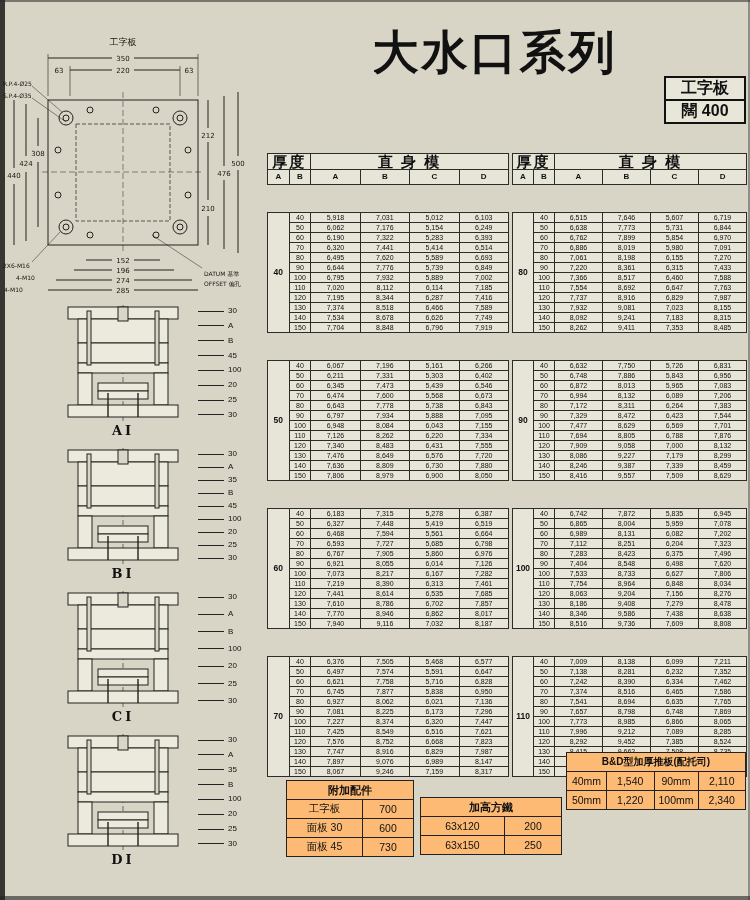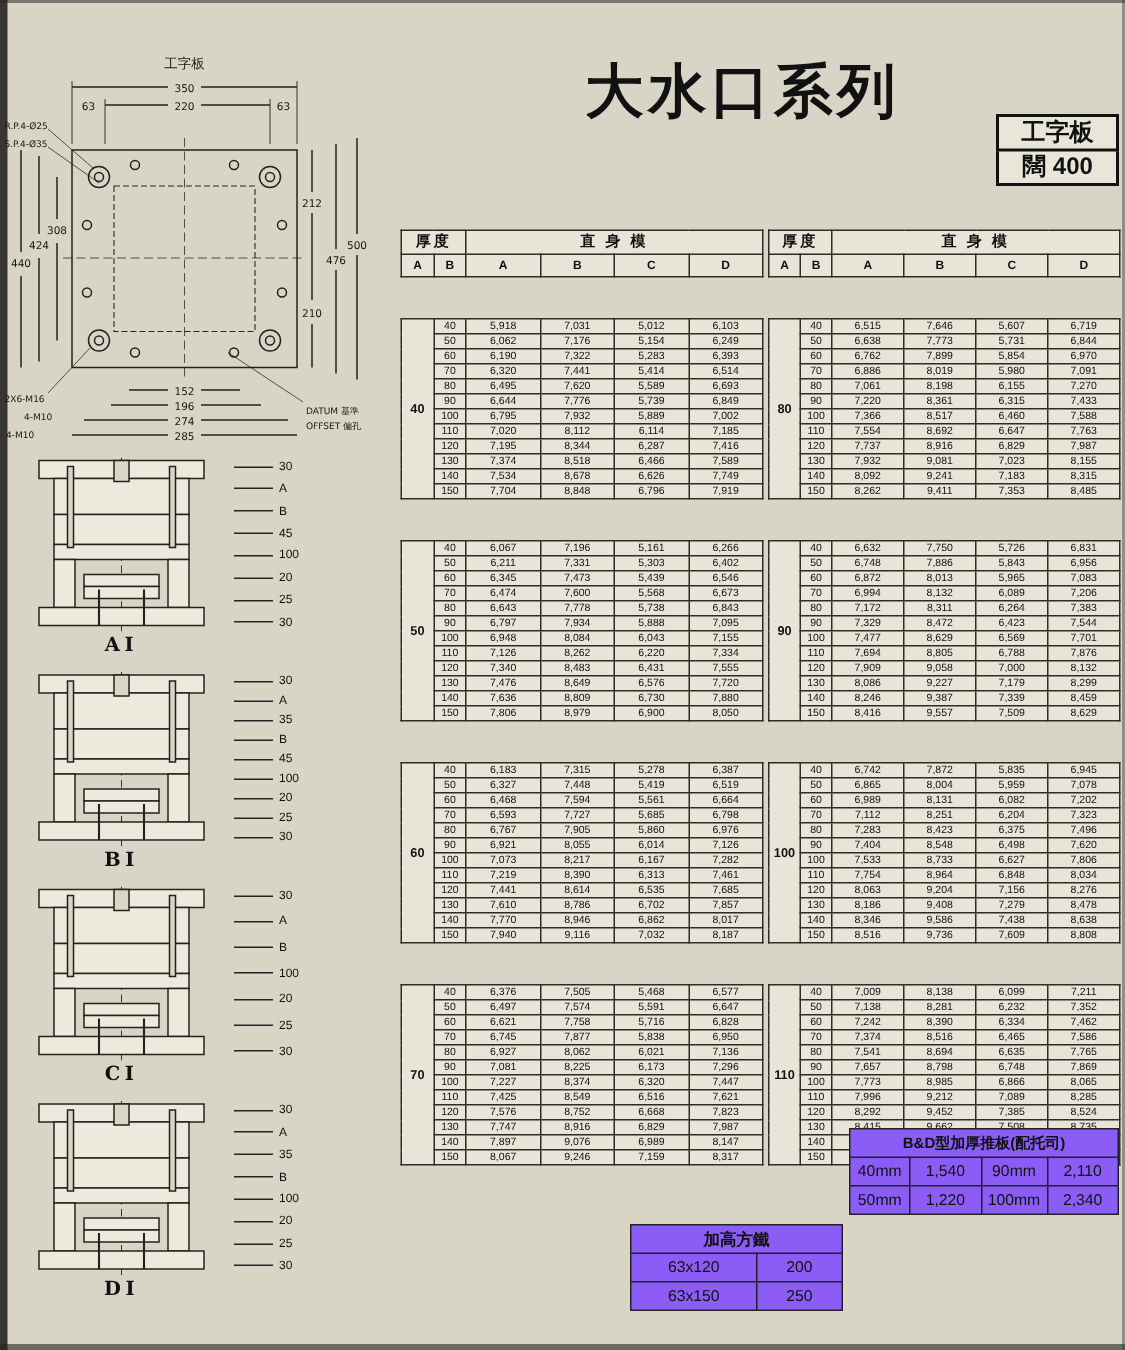--- a/index.html
+++ b/index.html
@@ -15,57 +15,57 @@
 
   
   .edge-left  { position:absolute; left:0; top:0; width:5px; height:100%; background:#1b1b18; opacity:.85; }
   .edge-top   { position:absolute; left:0; top:0; width:100%; height:2px; background:#2a2a26; opacity:.55; }
   .edge-bottom{ position:absolute; left:0; bottom:0; width:100%; height:4px; background:#22221f; opacity:.6; }
   .edge-right { position:absolute; right:0; top:0; width:2px; height:100%; background:#3a3a36; opacity:.45; }
 
   
   .title-block { position:absolute; left:330px; top:26px; width:330px; text-align:center; }
   .title-number { font-family:"DejaVu Serif", serif; font-weight:bold; font-size:52px; line-height:1.0; letter-spacing:3px; }
-  .title-series { font-family:"DejaVu Serif", serif; font-weight:bold; font-size:39px; line-height:1.15; letter-spacing:3px;margin-top:13px; }
+  .title-series { font-family:"DejaVu Serif", serif; font-weight:bold; font-size:46px; line-height:1.15; letter-spacing:3px; }
 
   
   .corner-box { position:absolute; left:664px; top:76px; width:82px; border-collapse:collapse; background:#e8e6d8; }
   .corner-box td { border:2px solid #111; font-size:16px; font-weight:bold; text-align:center; height:23px; padding:0 3px; }
 
   
   .spec-col { position:absolute; top:153px; }
   .spec-col.leftcol  { left:267px; width:242px; }
   .spec-col.rightcol { left:512px; width:232px; }
   table.spec { border-collapse:collapse; table-layout:fixed; width:100%; background:#e7e5d7; border:1.5px solid #111; }
   table.spec th, table.spec td {
     border:1px solid #2b2b28; font-size:7px; line-height:9px; height:9.5px;
     text-align:center; padding:0; overflow:hidden; white-space:nowrap;
   }
-  table.spec th.h1 { height:15px; line-height:15px; font-size:10px; font-weight:bold; letter-spacing:2px; }
+  table.spec th.h1 { height:15px; line-height:15px; font-size:15px; font-weight:bold; letter-spacing:2px; }
   table.spec th.h2 { height:14px; line-height:14px; font-size:8px; font-weight:bold; }
   table.spec td.acell { font-size:8.5px; font-weight:bold; }
   table.spec.group { margin-top:27px; }
   table.spec.header-tbl { margin-top:0; }
 
   
-  .sections { position:absolute; left:6px; top:305px; width:258px; }
+  .sections { position:absolute; left:6px; top:305px; width:258px;padding-left:42px; }
   .section-block { height:143px; }
   .section-row { display:flex; align-items:flex-start; }
   .secsvg { width:150px; height:116px; display:block; }
   .section-labels { display:flex; flex-direction:column; justify-content:space-between; height:114px; padding-top:2px; flex:1; }
   .sec-label { display:flex; align-items:center; font-size:8px; line-height:8px; }
   .dash { display:inline-block; width:26px; border-top:1px solid #222; margin-right:4px; }
   .section-name { width:150px; text-align:center; font-family:"DejaVu Serif", serif; font-weight:bold; font-size:13px; letter-spacing:3px; margin-top:2px; }
 
   
   .bt { position:absolute; }
   .bt-acc { left:286px; top:780px; width:128px; }
-  .bt-ris { left:420px; top:816px; width:142px; }
+  .bt-ris { left:420px; top:797px; width:142px; }
   .bt-ej  { left:566px; top:752px; width:180px; }
-  table.btable { border-collapse:collapse; width:100%; background:#8b5cf6; border:1.5px solid #111;padding-left:16px; }
+  table.btable { border-collapse:collapse; width:100%; background:#fdba74; border:1.5px solid #111;padding-left:16px; }
   table.btable th, table.btable td {
     border:1px solid #222; font-size:10.5px; height:19px; text-align:center; padding:0 2px; white-space:nowrap;
   }
   table.btable th.btitle { font-weight:bold; font-size:11px; }
   .bt-ej  table.btable th.btitle { font-size:10px; }
   .bt-acc td:first-child { width:76px; }
   .bt-ris td:first-child { width:84px; }
   .bt-ej  td:nth-child(1){ width:40px; }
   .bt-ej  td:nth-child(3){ width:44px; }
 
@@ -1212,20 +1212,41 @@
             <div class="sec-label">
               <span class="dash"></span>
               <span class="txt">30</span>
             </div>
           </div>
         </div>
         <div class="section-name">DI</div>
       </div>
     </div>
 
+  <div class="bt bt-acc">
+      <table class="btable">
+        <tbody>
+          <tr>
+            <th class="btitle" colspan="2">附加配件</th>
+          </tr>
+          <tr>
+            <td class="bcellx">工字板</td>
+            <td class="bcellx">700</td>
+          </tr>
+          <tr>
+            <td class="bcellx">面板 30</td>
+            <td class="bcellx">600</td>
+          </tr>
+          <tr>
+            <td class="bcellx">面板 45</td>
+            <td class="bcellx">730</td>
+          </tr>
+        </tbody>
+      </table>
+    </div>
   <div class="bt bt-ris">
       <table class="btable">
         <tbody>
           <tr>
             <th class="btitle" colspan="2">加高方鐵</th>
           </tr>
           <tr>
             <td class="bcellx">63x120</td>
             <td class="bcellx">200</td>
           </tr>

